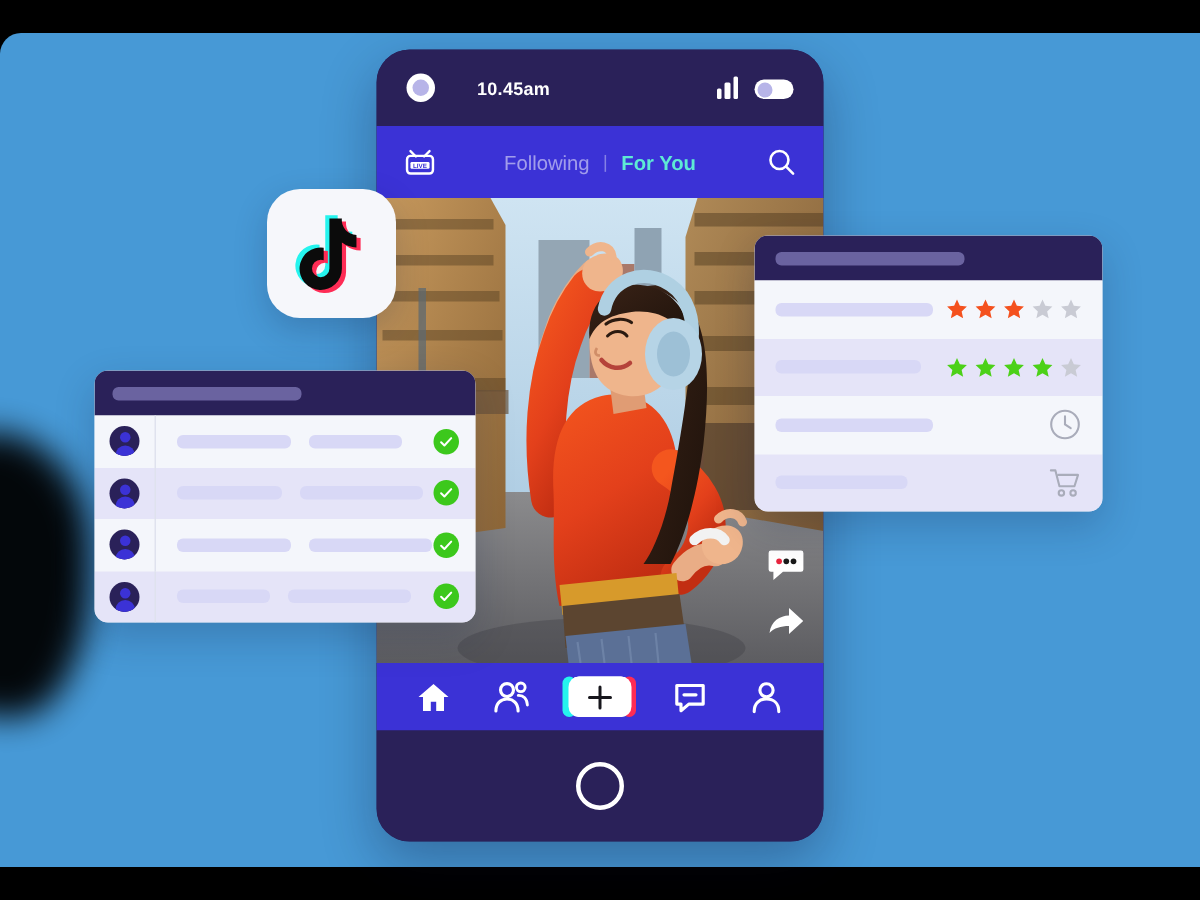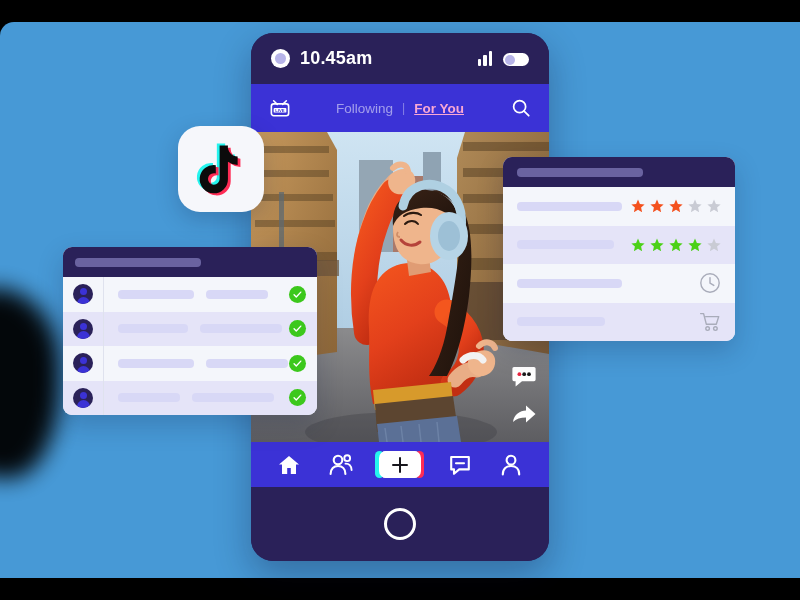--- a/index.html
+++ b/index.html
@@ -73,23 +73,23 @@
     flex: 0 0 auto;
   }
   .status-dot i {
     display: block;
     width: 11px; height: 11px;
     border-radius: 50%;
     background: #B7B4E8;
   }
   .status-time {
     color: #FFFFFF;
-    font-size: 18px;
+    font-size: 12px;
     font-weight: bold;
-    margin-left: 10px;
+    margin-left: 28px;
     letter-spacing: .2px;
   }
   .status-right {
     margin-left: auto;
     display: flex;
     align-items: flex-end;
     gap: 11px;
   }
   .bars { display: flex; align-items: flex-end; gap: 2px; height: 15px; }
   .bars span { width: 3.5px; background: #FFFFFF; border-radius: 1px; display:block; }
@@ -131,21 +131,21 @@
     gap: 9px;
     pointer-events: none;
   }
   .nav-center > * { pointer-events: auto; }
   .nav-following {
     color: rgba(255,255,255,.52);
     font-size: 13.5px;
     font-weight: normal;
   }
   .nav-sep { color: rgba(255,255,255,.38); font-size: 12px; }
-  .nav-foryou { color: #f9a8d4; font-size: 13.5px; font-weight: bold; text-decoration: underline; }
+  .nav-foryou { color: #5eead4; font-size: 13.5px; font-weight: bold; }
   .nav-search { margin-left: auto; width: 20px; height: 20px; }
 
   
   .phone-video {
     position: relative;
     height: 310px;
     overflow: hidden;
     background: #6d7a86;
   }
   .video-actions {

